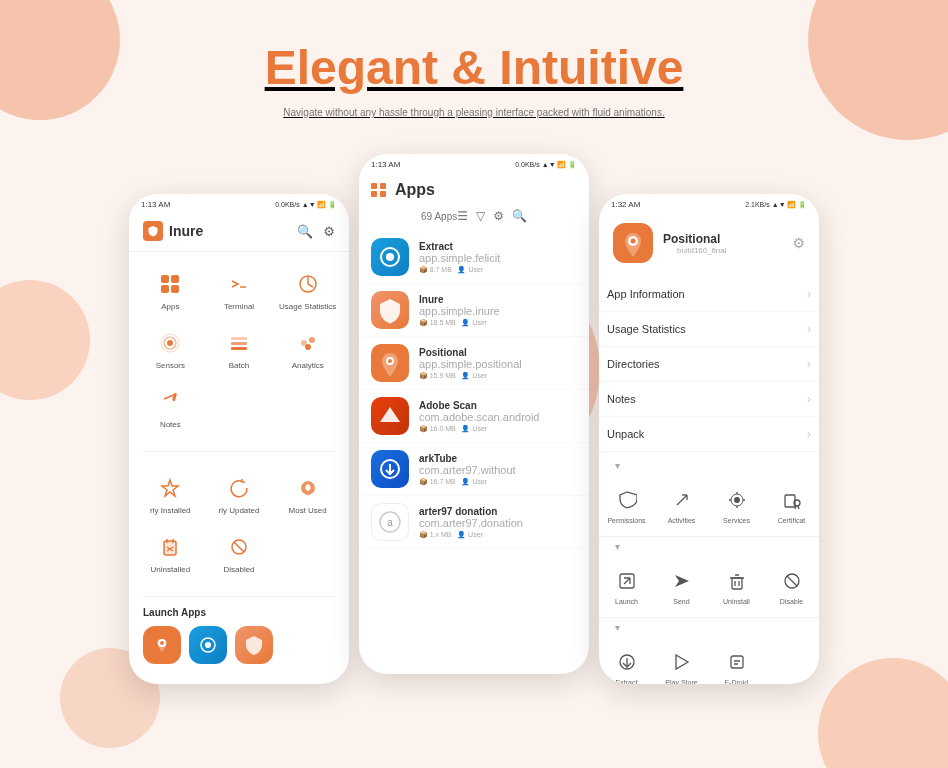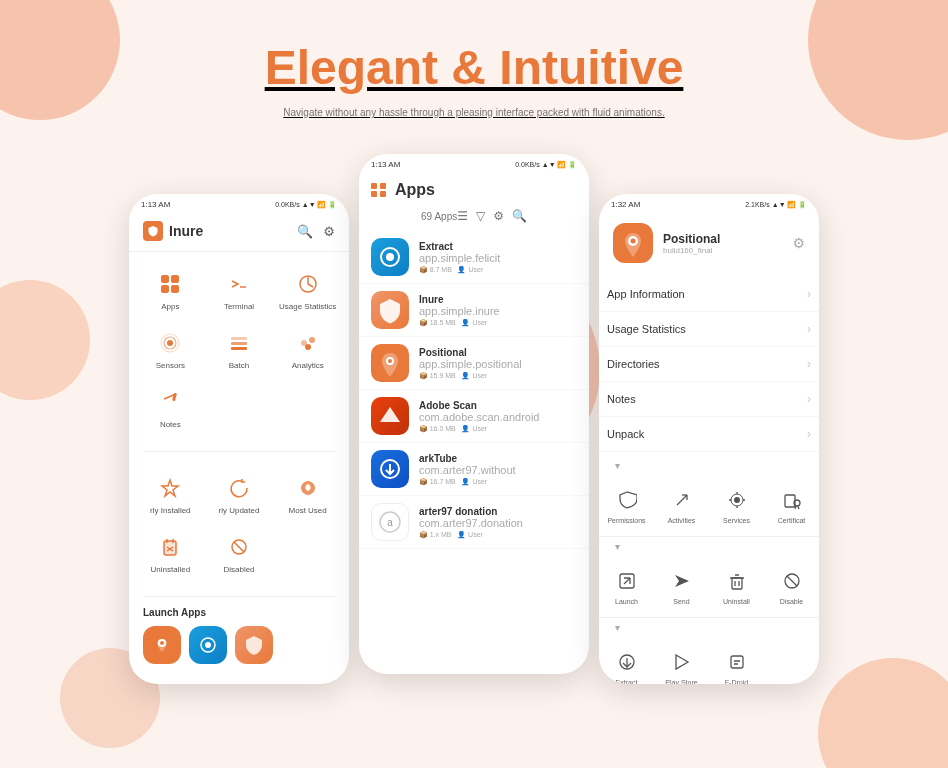--- a/index.html
+++ b/index.html
@@ -242,21 +242,21 @@
       height: 40px;
       border-radius: 12px;
       background: #e8793a;
       display: flex;
       align-items: center;
       justify-content: center;
       flex-shrink: 0;
     }
     .detail-app-info { flex: 1; }
     .detail-app-name { font-size: 12px; font-weight: 600; color: #333; }
-    .detail-app-pkg { font-size: 8px; color: #aaa; }
+    .detail-app-pkg { font-size: 8px; color: #aaa; margin-left: 14px; }
     .detail-gear { color: #aaa; font-size: 14px; }
 
     .detail-menu { padding: 4px 0; }
     .detail-row {
       display: flex;
       align-items: center;
       justify-content: space-between;
       padding: 10px 8px;
       border-bottom: 1px solid #f5f5f5;
     }

